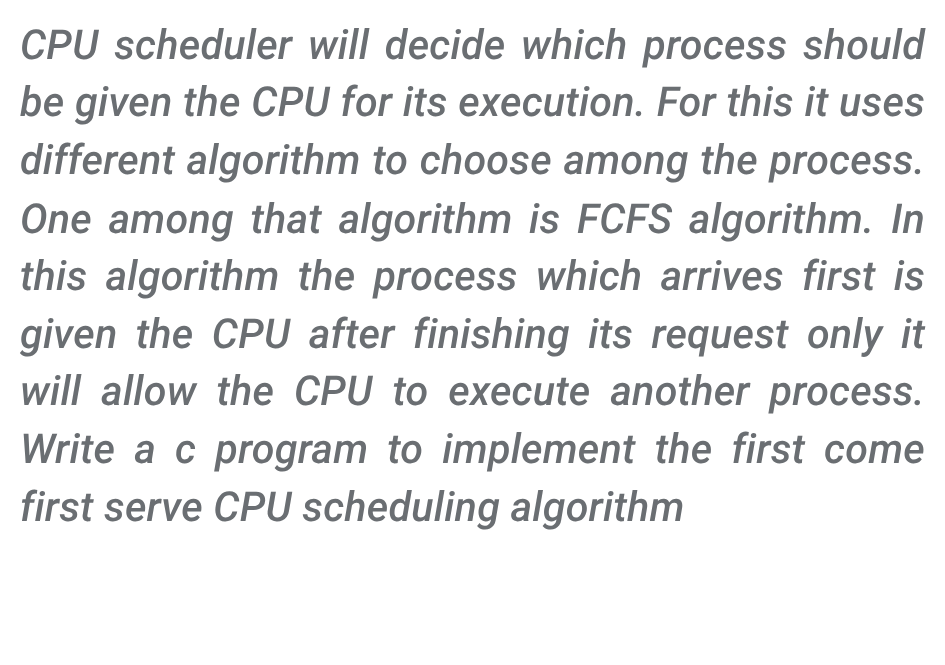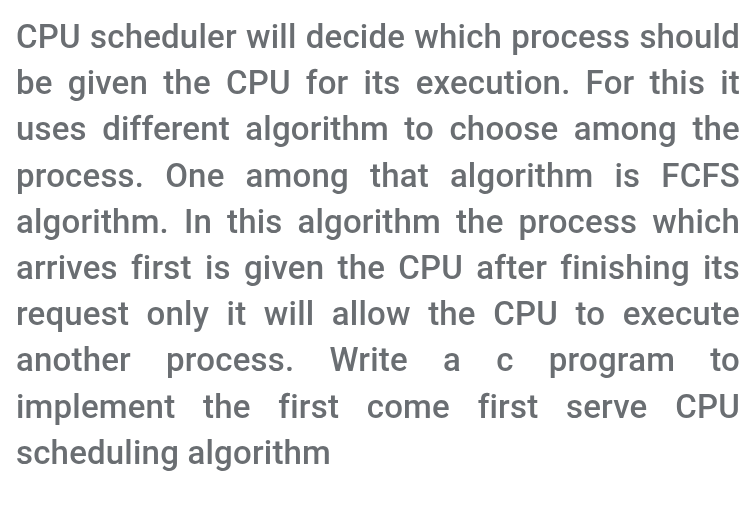--- a/index.html
+++ b/index.html
@@ -15,18 +15,19 @@
       padding: 14px 16px;
       overflow: hidden;
     }
     .content {
       color: #6a6e72;
       font-size: 33px;
       line-height: 1.4;
       text-align: justify;
       font-weight: 500;
       letter-spacing: 0.2px;
+      font-style: italic;
     }
   </style>
 </head>
 <body>
 
 <p class="content">CPU scheduler will decide which process should be given the CPU for its execution. For this it uses different algorithm to choose among the process. One among that algorithm is FCFS algorithm. In this algorithm the process which arrives first is given the CPU after finishing its request only it will allow the CPU to execute another process. Write a c program to implement the first come first serve CPU scheduling algorithm</p>
 
 </body></html>

